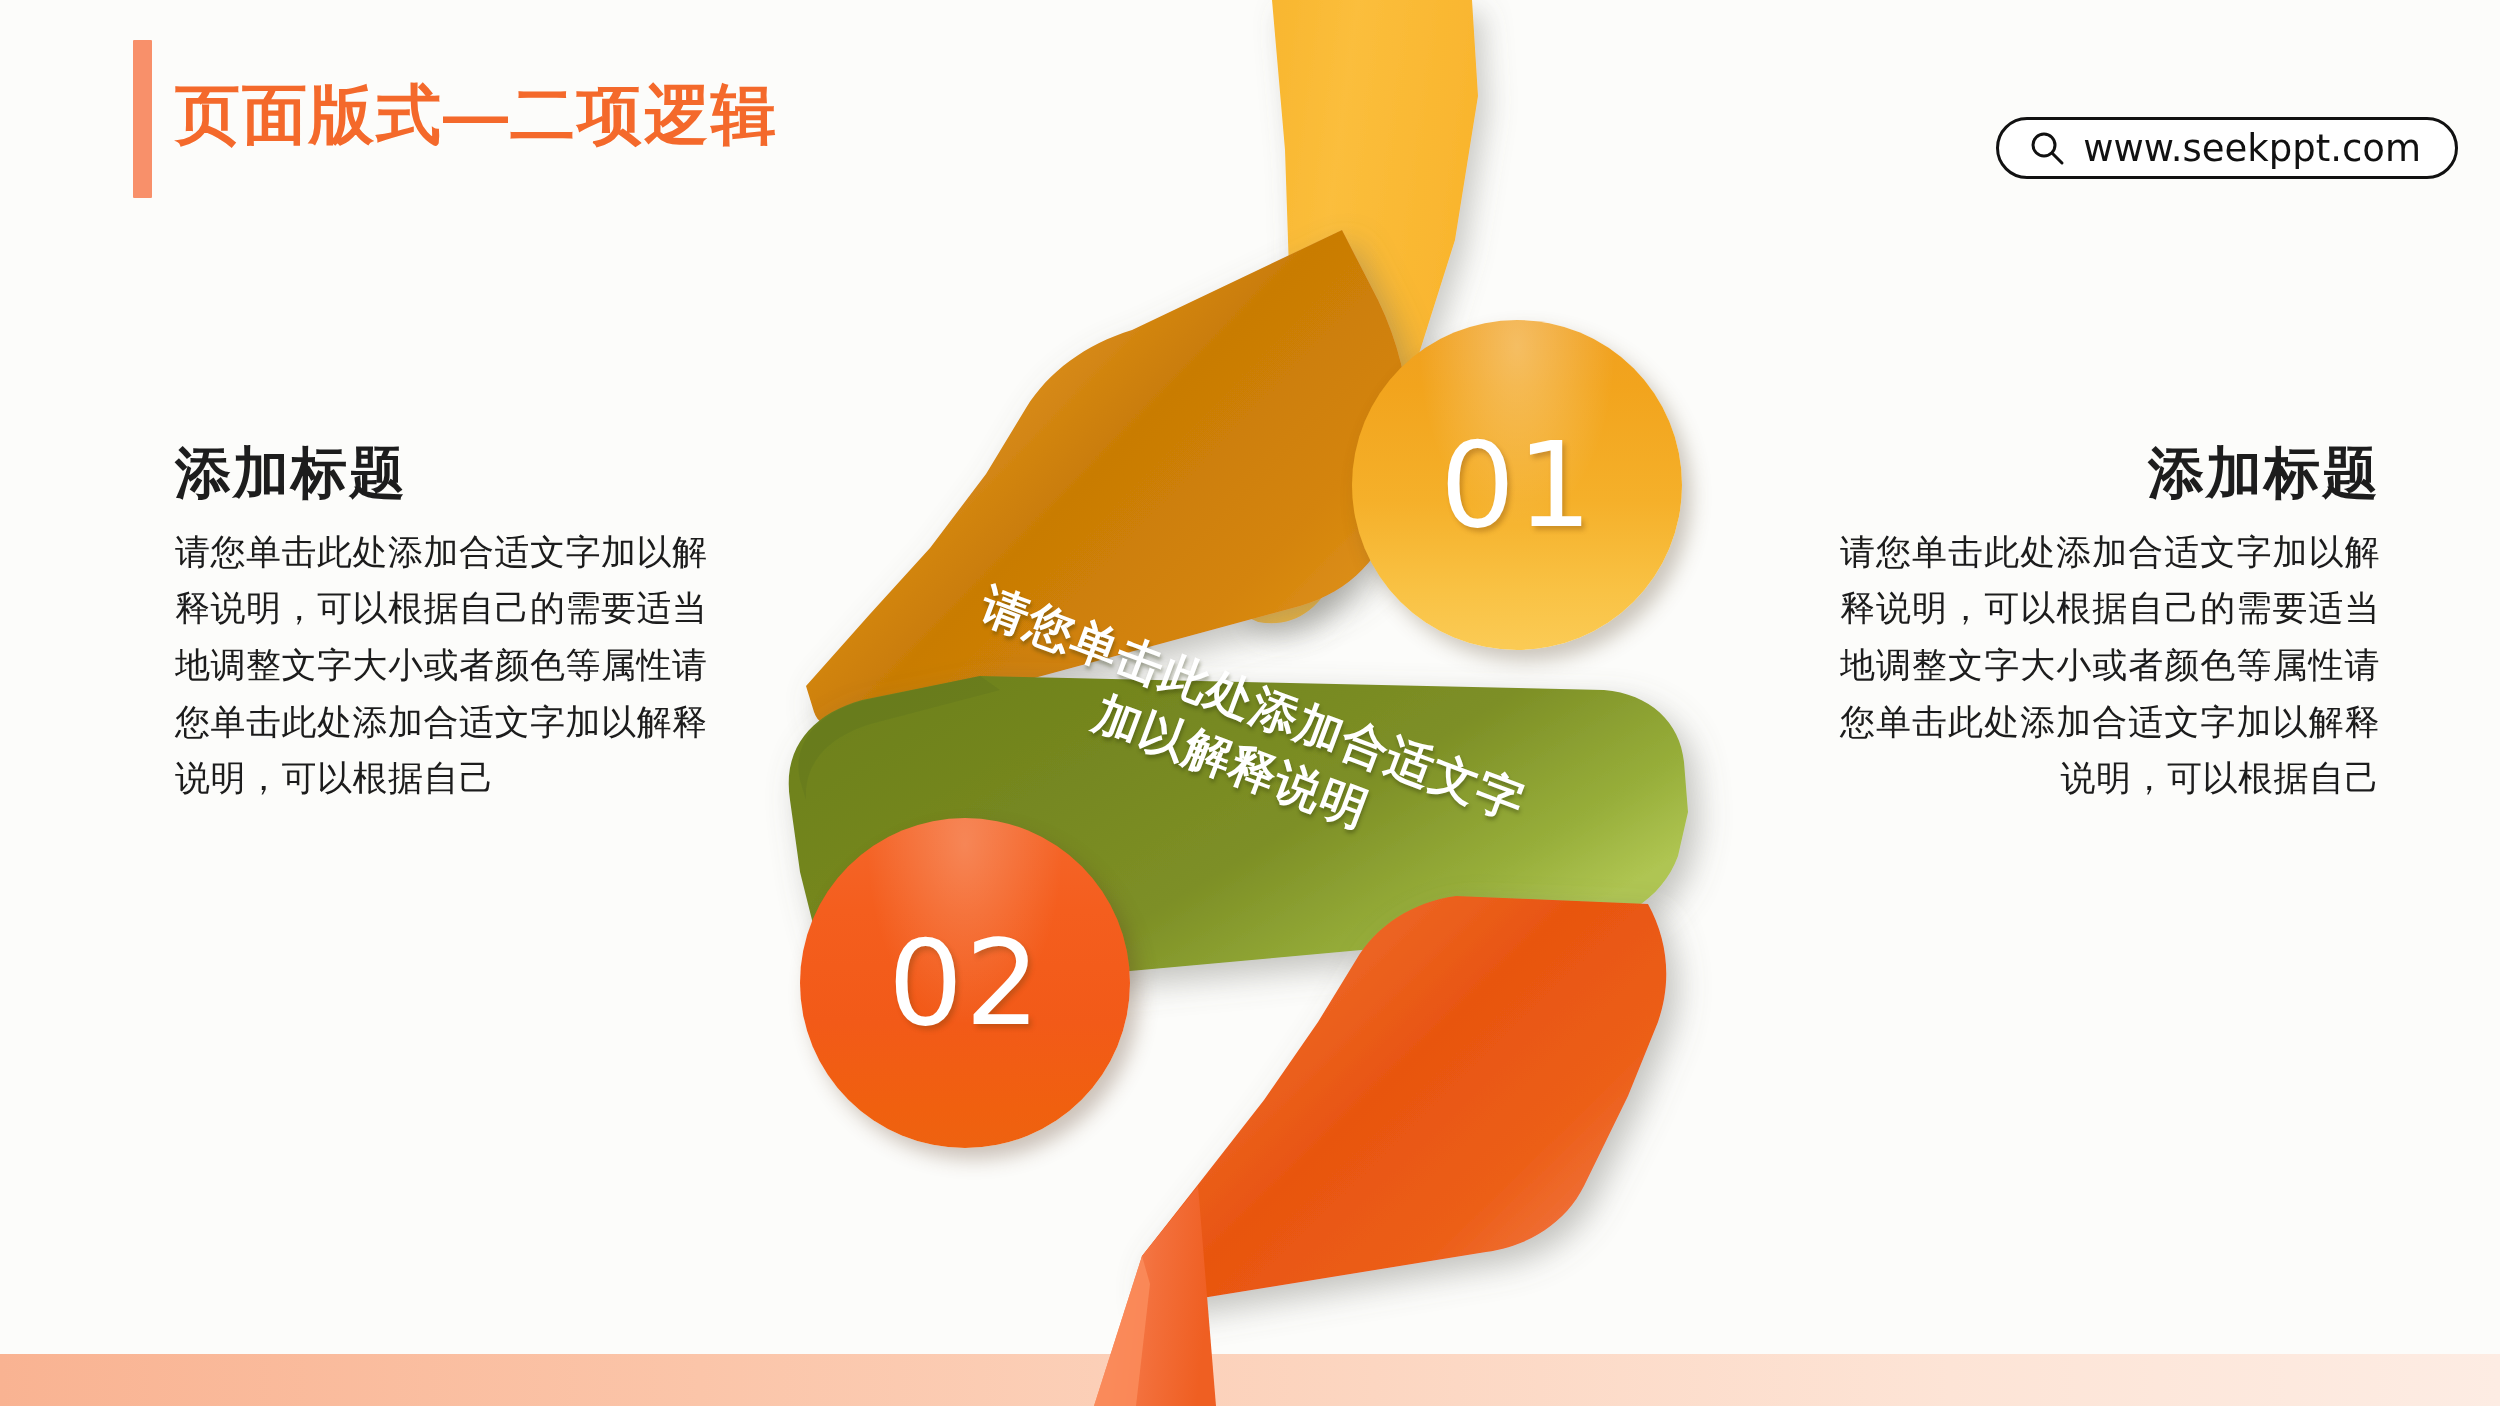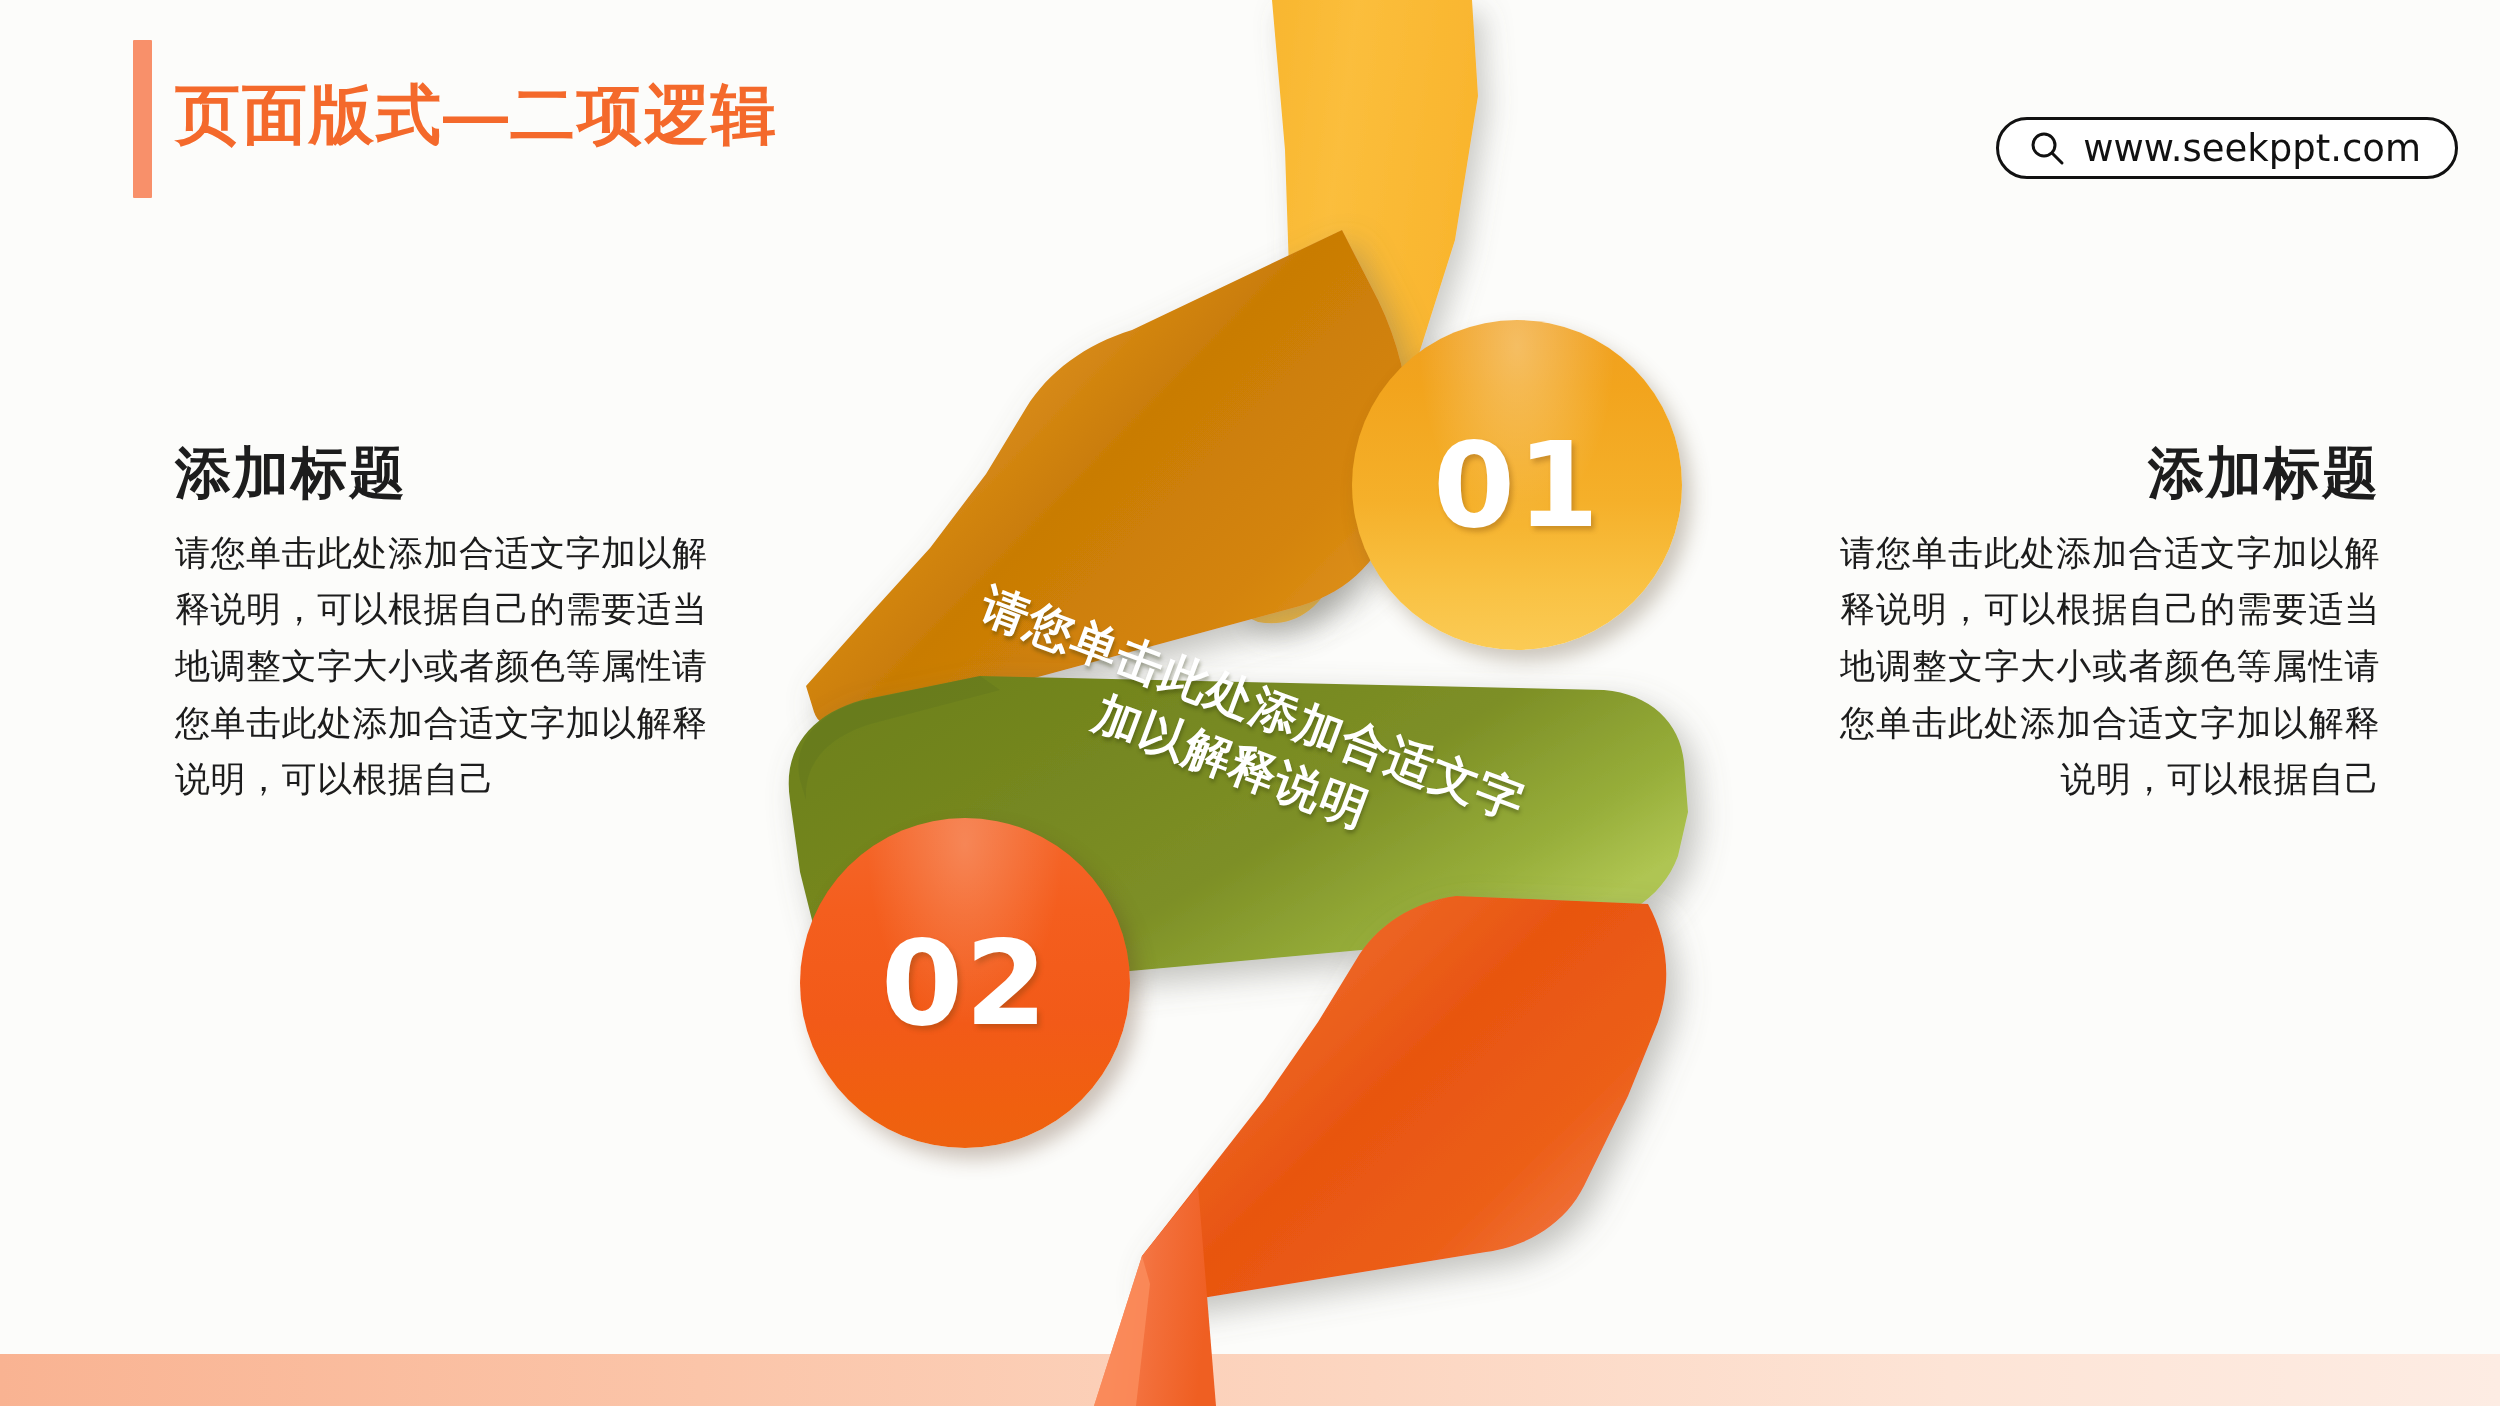--- a/index.html
+++ b/index.html
@@ -47,21 +47,21 @@
   
   .ribbon-layer { position:absolute; left:0; top:0; width:2500px; height:1406px; z-index:10; }
 
   
   .num-circle {
     position:absolute; border-radius:50%;
     display:flex; align-items:center; justify-content:center;
     z-index:25;
   }
   .num-circle .num {
-    color:#FFFFFF; font-weight:bold; font-size:118px; line-height:1;
+    color:#FFFFFF; font-weight:normal; font-size:118px; line-height:1;
     letter-spacing:2px;
     text-shadow:3px 4px 5px rgba(110,60,10,0.30);
     font-family:"DejaVu Sans","Liberation Sans",sans-serif;
     text-align:center;
   }
   #circle-01 {
     left:1352px; top:320px; width:330px; height:330px;
     background:
       radial-gradient(ellipse at 50% 8%, rgba(255,255,255,0.30) 0%, rgba(255,255,255,0.0) 42%),
       linear-gradient(to bottom, #F0A020 0%, #F2A41D 20%, #F5B02A 55%, #F9C244 82%, #FBCB55 100%);
@@ -75,21 +75,21 @@
     box-shadow:9px 11px 20px rgba(90,55,30,0.30);
   }
 
   
   .col { position:absolute; z-index:28; }
   .col .col-title {
     font-size:56px; font-weight:bold; color:#1D1D1D;
     line-height:1.1; letter-spacing:2px; margin-bottom:21px;
   }
   .col .col-body {
-    font-size:35px; color:#1C1C1C; line-height:1.62; letter-spacing:0.5px;
+    font-size:35px; color:#1C1C1C; line-height:1.62; letter-spacing:0.5px;font-family:Liberation Serif, serif;
   }
   #col-left  { left:175px;  top:442px; width:540px; text-align:left; }
   #col-right { right:120px; top:442px; width:540px; text-align:right; }
   #col-right .col-body { text-align:justify; text-align-last:right; }
 
   
   .ribbon-text {
     position:absolute; left:978px; top:568px; z-index:20;
     width:610px;
     transform:rotate(20.5deg); transform-origin:left top;

